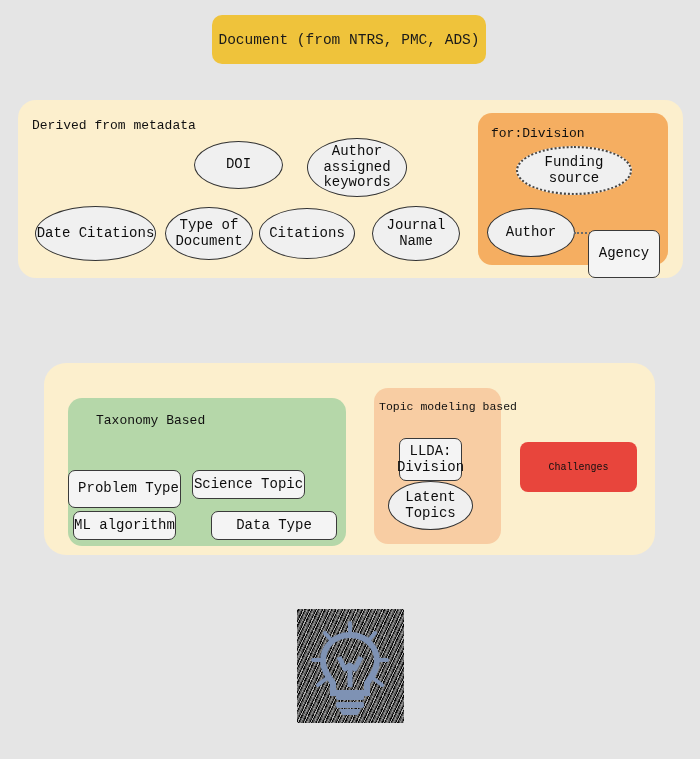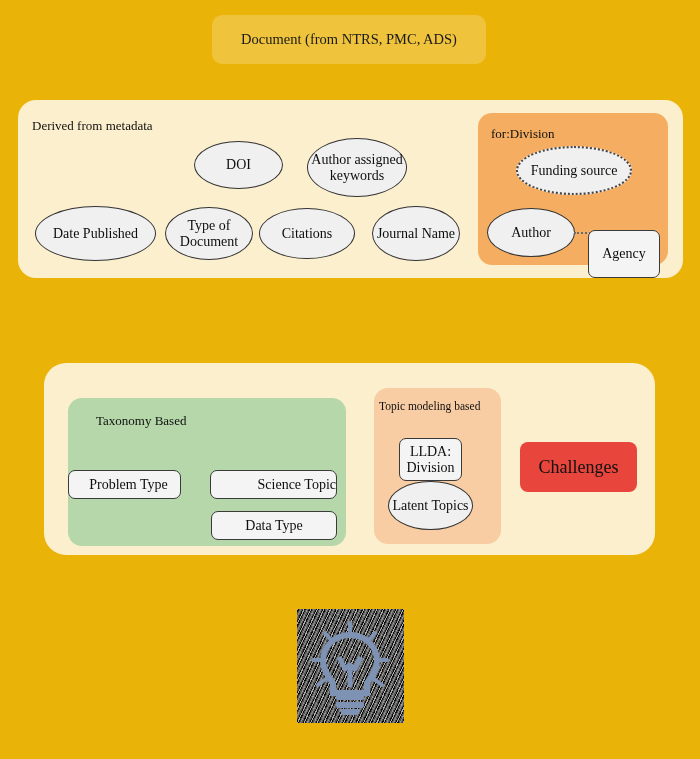--- a/index.html
+++ b/index.html
@@ -4,22 +4,22 @@
 <style>
   html, body {
     margin: 0;
     padding: 0;
     background: #000000;
   }
   #canvas {
     position: relative;
     width: 700px;
     height: 759px;
-    background: #eab308;
-    font-family: Liberation Serif, serif;
+    background: #e5e5e5;
+    font-family: Liberation Mono, monospace;
     overflow: hidden;
   }
   .abs { position: absolute; box-sizing: border-box; }
 
   
   .doc-box {
     left: 212px; top: 15px; width: 274px; height: 49px;
     background: #EFC33B;
     border-radius: 10px;
     display: flex; align-items: center; justify-content: center;
@@ -91,21 +91,21 @@
     line-height: 1.12;
     margin-top: 21px;
   }
 
   .red-box {
     left: 520px; top: 442px; width: 117px; height: 50px;
     background: #E8453C;
     border-radius: 8px;
     display: flex; align-items: center; justify-content: center;
     color: #101010;
-    font-size: 18px;
+    font-size: 10px;
   }
 
   
   .dot-connector {
     left: 574px; top: 232px; width: 20px; height: 0px;
     border-top: 2px dotted #6b6b6b;
   }
 
   
   .bulb-wrap {
@@ -138,21 +138,21 @@
 
   <div class="abs ellipse" style="left:194px; top:141px; width:89px; height:48px;">
     <span>DOI</span>
   </div>
 
   <div class="abs ellipse" style="left:307px; top:138px; width:100px; height:59px;">
     <span>Author assigned keywords</span>
   </div>
 
   <div class="abs ellipse" style="left:35px; top:206px; width:121px; height:55px;">
-    <span>Date Published</span>
+    <span>Date Citations</span>
   </div>
 
   <div class="abs ellipse sm" style="left:165px; top:207px; width:88px; height:53px;">
     <span>Type of Document</span>
   </div>
 
   <div class="abs ellipse" style="left:372px; top:206px; width:88px; height:55px;">
     <span>Journal Name</span>
   </div>
 
@@ -177,28 +177,31 @@
   <div class="abs rect" style="left:588px; top:209px; width:72px; height:48px;">
     <span>Agency</span>
   </div>
 
   <div class="abs cream-2"></div>
 
   <div class="abs green-1"></div>
 
   <div class="abs section-label" style="left:96px; top:413px;">Taxonomy Based</div>
 
-  <div class="abs rect" style="left:68px; top:449px; width:113px; height:29px;padding-left:8px;">
+  <div class="abs rect" style="left:68px; top:449px; width:113px; height:38px;padding-left:8px;">
     <span>Problem Type</span>
   </div>
 
-  <div class="abs rect" style="left:210px; top:449px; width:127px; height:29px;justify-content:flex-end;">
+  <div class="abs rect" style="left:192px; top:449px; width:113px; height:29px;">
     <span>Science Topic</span>
   </div>
 
+  <div class="abs rect" style="left:73px; top:490px; width:103px; height:29px;">
+    <span>ML algorithm</span>
+  </div>
 
   <div class="abs rect" style="left:211px; top:490px; width:126px; height:29px;">
     <span>Data Type</span>
   </div>
 
   <div class="abs orange-2"></div>
 
   <div class="abs section-label small" style="left:379px; top:400px;">Topic modeling based</div>
 
   <div class="abs rect" style="left:399px; top:417px; width:63px; height:43px;">

